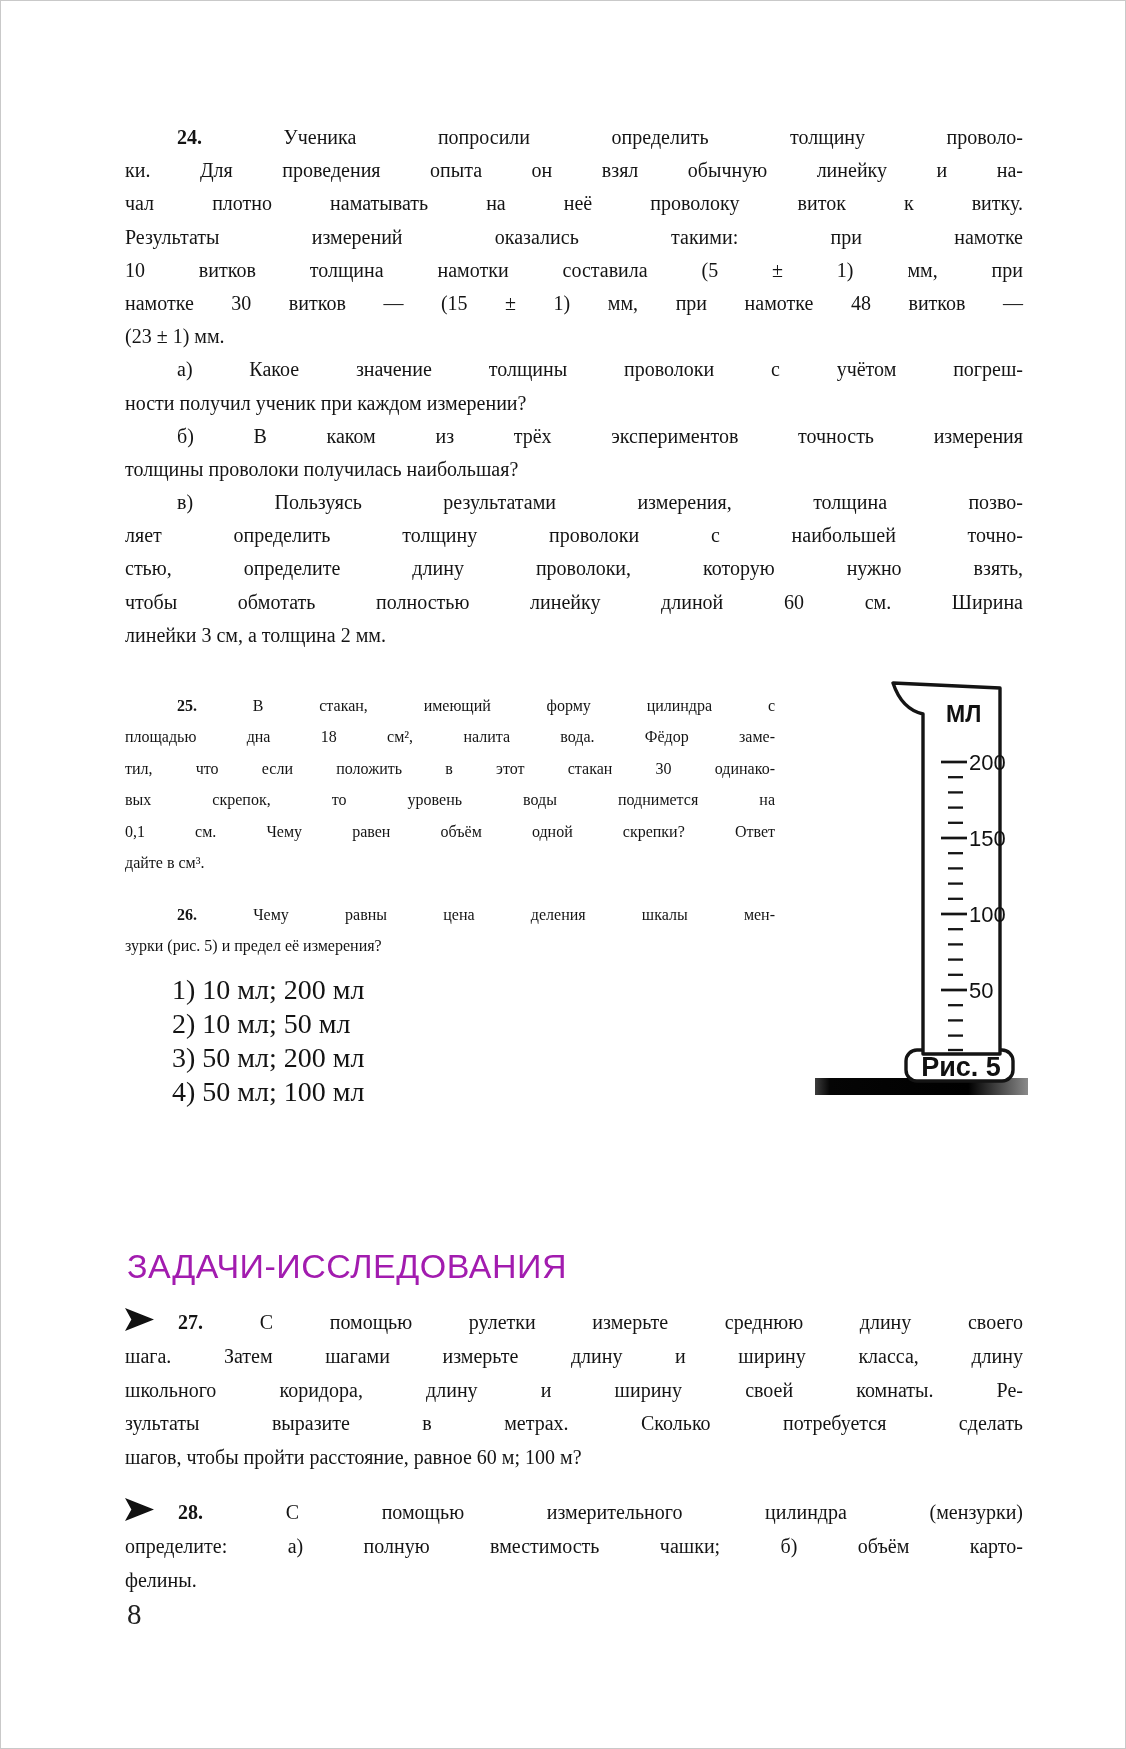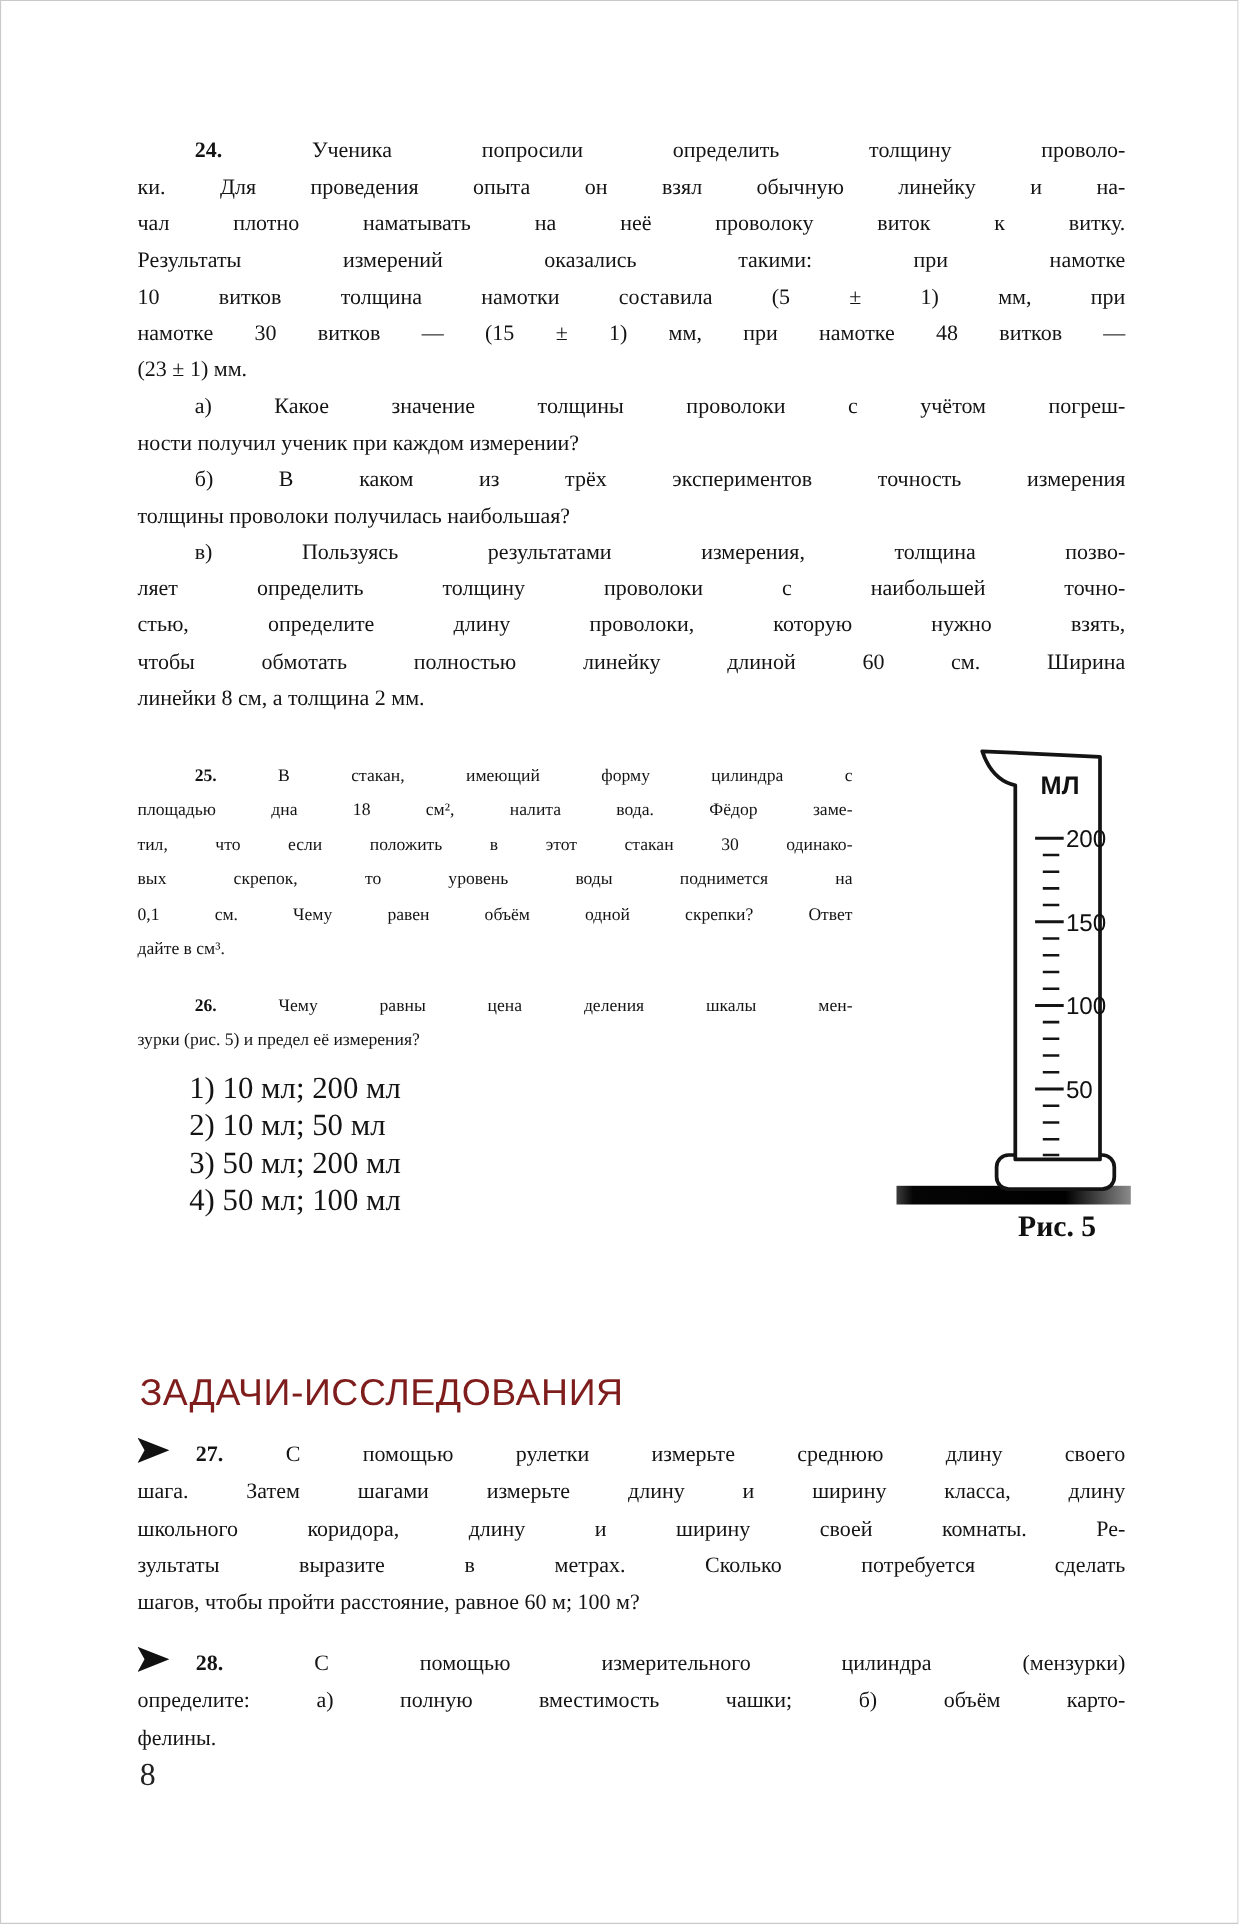--- a/index.html
+++ b/index.html
@@ -23,36 +23,36 @@
   .ind { text-indent:52px; }
   .narrow .line { height:31.4px; line-height:31.4px; font-size:16px; }
   .pnum { font-weight:700; }
   .opt {
     height:34px; line-height:34px; font-size:28px;
     text-align:left; text-align-last:left;
   }
   .sect-header {
     position:absolute;
     font-family:"Liberation Sans","DejaVu Sans",sans-serif;
-    font-size:34px; letter-spacing:0.5px; color:#7f1d1d;
+    font-size:34px; letter-spacing:0.5px; color:#a21caf;
   }
   .p27 .line, .p28 .line { height:33.8px; line-height:33.8px; }
   .arrow {
     display:inline-block;
     width:29px; height:23px;
     background:#111;
     clip-path:polygon(0 0, 100% 50%, 0 100%, 22% 50%);
     vertical-align:-2px;
     margin-right:24px;
   }
   .fig-caption {
     position:absolute;
-    left:861px; top:1100px; width:200px;
+    left:861px; top:1052px; width:200px;
     text-align:center;
-    font-family:Liberation Serif, serif;
+    font-family:Liberation Sans, sans-serif;
     font-weight:700; font-size:27px; color:#111;
   }
   .page-number {
     position:absolute; left:127px; top:1598px;
     font-size:29px; color:#222;
   }
   svg text {
     font-family:"Liberation Sans","DejaVu Sans",sans-serif;
     fill:#111;
   }
@@ -71,21 +71,21 @@
     <div class="line">намотке 30 витков — (15 ± 1) мм, при намотке 48 витков —</div>
     <div class="line last">(23 ± 1) мм.</div>
     <div class="line ind">а) Какое значение толщины проволоки с учётом погреш-</div>
     <div class="line last">ности получил ученик при каждом измерении?</div>
     <div class="line ind">б) В каком из трёх экспериментов точность измерения</div>
     <div class="line last">толщины проволоки получилась наибольшая?</div>
     <div class="line ind">в) Пользуясь результатами измерения, толщина позво-</div>
     <div class="line">ляет определить толщину проволоки с наибольшей точно-</div>
     <div class="line">стью, определите длину проволоки, которую нужно взять,</div>
     <div class="line">чтобы обмотать полностью линейку длиной 60 см. Ширина</div>
-    <div class="line last">линейки 8 см, а толщина 2 мм.</div>
+    <div class="line last">линейки 3 см, а толщина 2 мм.</div>
   </div>
 
   <div class="block narrow" style="left:125px; top:690px; width:650px;">
     <div class="line ind"><b class="pnum">25.</b> <span>В стакан, имеющий форму цилиндра с</span></div>
     <div class="line">площадью дна 18 см², налита вода. Фёдор заме-</div>
     <div class="line">тил, что если положить в этот стакан 30 одинако-</div>
     <div class="line">вых скрепок, то уровень воды поднимется на</div>
     <div class="line">0,1 см. Чему равен объём одной скрепки? Ответ</div>
     <div class="line last">дайте в см³.</div>
   </div>

